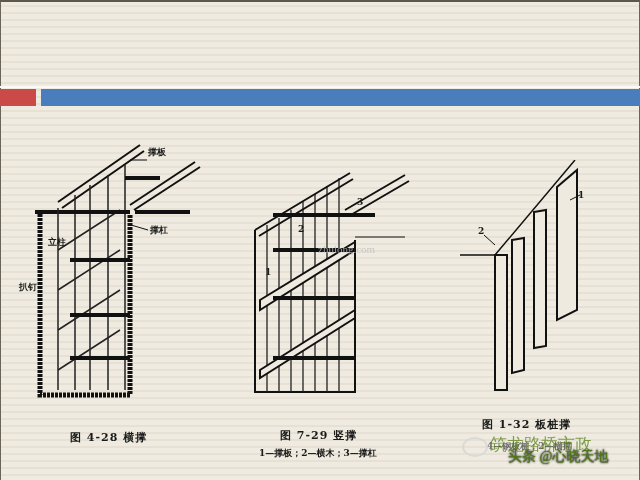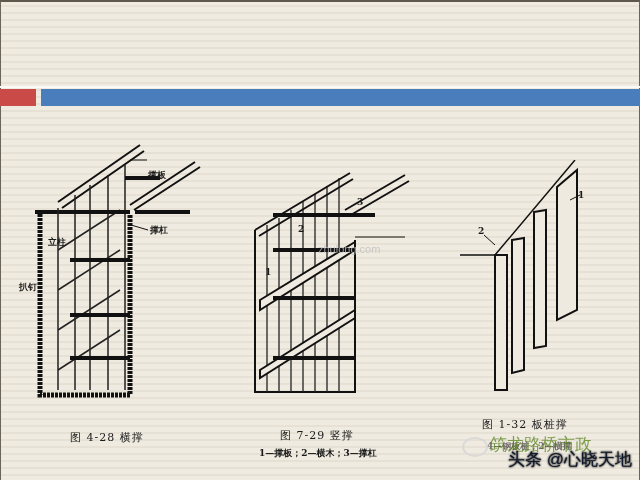--- a/index.html
+++ b/index.html
@@ -7,24 +7,24 @@
     width:640px; height:480px; overflow:hidden; position:relative;
     font-family:"DejaVu Serif", serif;
     background-color:#efeae0;
     background-image:repeating-linear-gradient(to bottom, #efebe0 0px, #efebe0 5px, #e6e1d4 5px, #e6e1d4 7px);
   }
   .frame { position:absolute; left:0; top:0; width:638px; height:478px; border:1px solid #6b6558; border-top:2px solid #5e584c; box-sizing:content-box; }
   .bar-red { position:absolute; left:0; top:89px; width:36px; height:17px; background:#c94a47; }
   .bar-blue { position:absolute; left:41px; top:89px; width:599px; height:17px; background:#4a7dbb; }
   .slide-sep { position:absolute; left:0; top:86px; width:640px; height:2px; background:#fbfaf6; }
   .fig { position:absolute; }
-  .caption { position:absolute; font-size:11px; font-weight:normal; color:#1a1a1a; white-space:nowrap; letter-spacing:1px; }
+  .caption { position:absolute; font-size:11px; font-weight:bold; color:#1a1a1a; white-space:nowrap; letter-spacing:1px; }
   .legend { position:absolute; font-size:9px; font-weight:bold; color:#1a1a1a; white-space:nowrap; }
   .lbl { font-size:9px; font-weight:bold; fill:#1a1a1a; font-family:"DejaVu Serif", serif; }
-  .wm { position:absolute; font-family:Liberation Sans, sans-serif; white-space:nowrap; }
+  .wm { position:absolute; font-family:Liberation Serif, serif; white-space:nowrap; }
 </style>
 </head>
 <body>
 
 <div class="frame"></div>
 <div class="slide-sep"></div>
 <div class="bar-red"></div>
 <div class="bar-blue"></div>
 
 <svg class="fig" style="left:30px;top:140px" width="190" height="310" viewBox="0 0 190 310">
@@ -40,21 +40,21 @@
     <path d="M28 68 L28 250 M45 55 L45 250 M60 45 L60 250 M78 35 L78 250 M95 25 L95 250"></path>
     <path d="M28 110 L90 70 M28 150 L90 110 M28 190 L90 150 M28 230 L90 190"></path>
   </g>
 
   <g stroke="#111" stroke-width="4">
     <path d="M40 72 L100 72 M40 120 L100 120 M40 175 L100 175 M40 218 L100 218 M95 38 L130 38"></path>
   </g>
 
   <path d="M100 20 L117 20 M101 85 L118 90" stroke="#111" stroke-width="1"></path>
 </svg>
-<div class="legend" style="left:148px;top:169px">撑板</div>
+<div class="legend" style="left:148px;top:146px">撑板</div>
 <div class="legend" style="left:150px;top:224px">撑杠</div>
 <div class="legend" style="left:48px;top:236px">立柱</div>
 <div class="legend" style="left:19px;top:281px">扒钉</div>
 <div class="caption" style="left:70px;top:430px">图 4-28  横撑</div>
 
 <svg class="fig" style="left:245px;top:170px" width="170" height="230" viewBox="0 0 170 230">
   <path d="M10 60 L10 222 L110 222 L110 70" fill="none" stroke="#111" stroke-width="2"></path>
   <g stroke="#222" stroke-width="1.3">
     <path d="M22 55 L22 222 M34 48 L34 222 M46 40 L46 222 M58 32 L58 222 M70 24 L70 222 M82 16 L82 222 M94 8 L94 222"></path>
   </g>
@@ -91,13 +91,13 @@
 <svg class="fig" style="left:460px;top:160px" width="150" height="240">
   <text class="lbl" x="118" y="38">1</text>
   <text class="lbl" x="18" y="74">2</text>
 </svg>
 <div class="caption" style="left:482px;top:417px">图 1-32  板桩撑</div>
 <div class="legend" style="left:487px;top:440px;opacity:0.6">4—钢板桩；2—横撑</div>
 
 <div class="wm" style="left:318px;top:243px;font-size:11px;color:#bfbfbf;opacity:0.8">zhulong.com</div>
 <div class="wm" style="left:490px;top:433px;font-size:17px;color:#4d7c0f;opacity:0.7">筑龙路桥市政</div>
 <div style="position:absolute;left:462px;top:437px;width:22px;height:16px;border:2px solid #d6d6d6;border-radius:50%;opacity:0.8"></div>
-<div class="wm" style="left:508px;top:448px;font-size:17px;color:#0f172a;text-shadow:0 0 2px #333,0 0 2px #333">头条 @心晓天地</div>
+<div class="wm" style="left:508px;top:448px;font-size:14px;color:#4d7c0f;text-shadow:0 0 2px #333,0 0 2px #333">头条 @心晓天地</div>
 
 </body></html>

